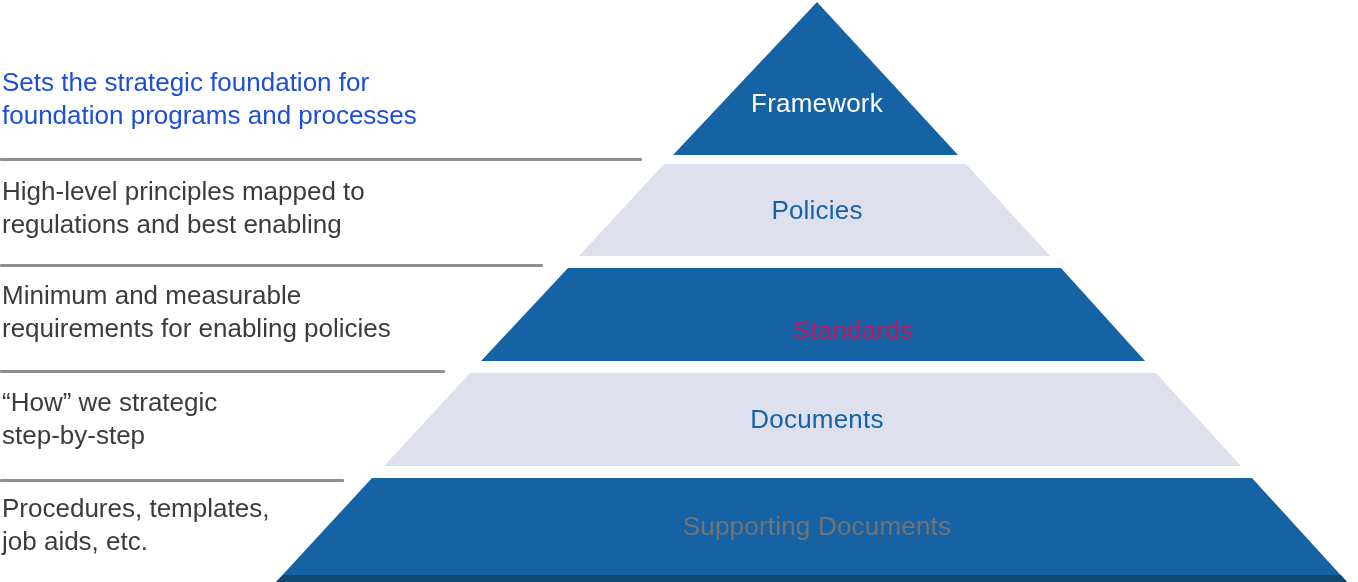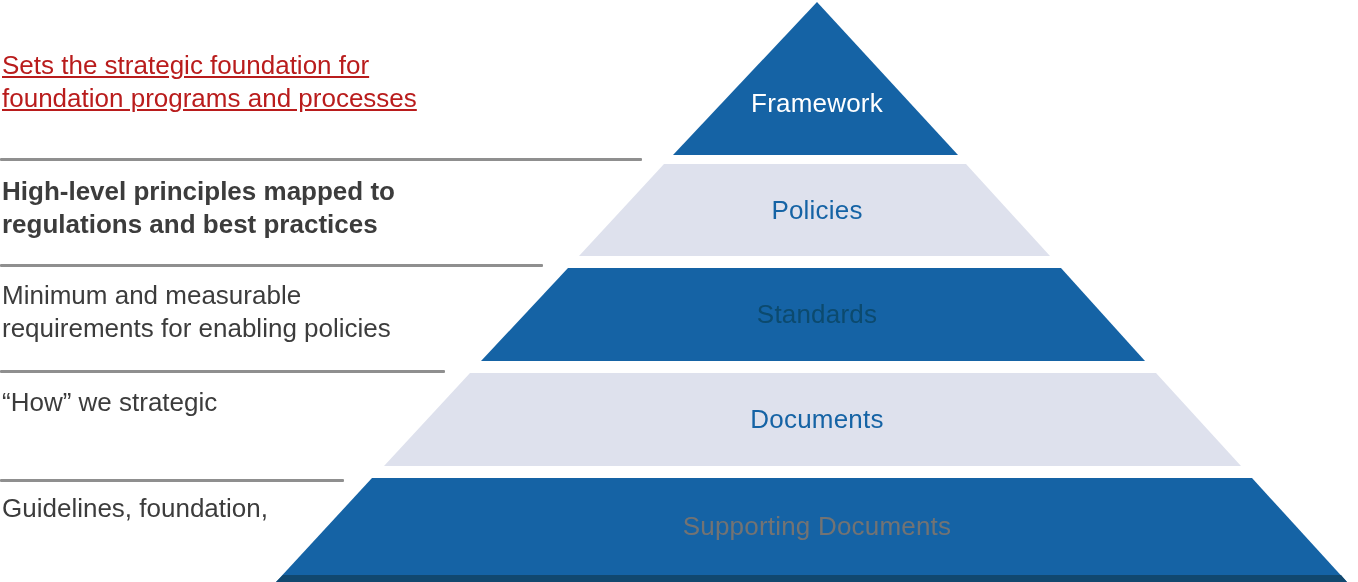--- a/index.html
+++ b/index.html
@@ -57,48 +57,50 @@
     <polygon points="817,2 958,155 673,155" fill="#1563A5"></polygon>
     <polygon points="664,164 966,164 1050,256 579,256" fill="#DEE1ED"></polygon>
     <polygon points="568,268 1061,268 1145,361 481,361" fill="#1563A5"></polygon>
     <polygon points="470,373 1156,373 1241,466 384,466" fill="#DEE1ED"></polygon>
     <polygon points="372,478 1252,478 1347,582 276,582" fill="#1563A5"></polygon>
     <polygon points="283,575 1341,575 1347,582 276,582" fill="#11486F"></polygon>
   </svg>
 
   <div class="level-label" style="top: 103px; color: rgb(255, 255, 255);">Framework</div>
   <div class="level-label" style="top: 210px; color: rgb(21, 99, 165);">Policies</div>
-  <div class="level-label" style="top: 314px; color: #0c4a6e;">Standards</div>
+  <div class="level-label" style="top: 330px; color: #be185d; margin-left: 36px;">Standards</div>
   <div class="level-label" style="top: 419px; color: rgb(21, 99, 165);">Documents</div>
   <div class="level-label" style="top: 526px; color: #737373;">Supporting Documents</div>
 
-  <div class="desc-block" style="top: 49px; color: #b91c1c; text-decoration: underline;">
+  <div class="desc-block" style="top: 66px; color: #1d4ed8;">
     <span class="desc-line">Sets the strategic foundation for</span>
     <span class="desc-line">foundation programs and processes</span>
   </div>
 
   <div class="divider" style="top: 158px; width: 642px; background: rgb(143, 143, 143);"></div>
 
-  <div class="desc-block" style="top: 175px; color: rgb(60, 60, 60); font-weight: bold;">
+  <div class="desc-block" style="top: 175px; color: rgb(60, 60, 60);">
     <span class="desc-line">High-level principles mapped to</span>
-    <span class="desc-line">regulations and best practices</span>
+    <span class="desc-line">regulations and best enabling</span>
   </div>
 
   <div class="divider" style="top: 264px; width: 543px; background: rgb(143, 143, 143);"></div>
 
   <div class="desc-block" style="top: 279px; color: rgb(60, 60, 60);">
     <span class="desc-line">Minimum and measurable</span>
     <span class="desc-line">requirements for enabling policies</span>
   </div>
 
   <div class="divider" style="top: 370px; width: 445px; background: rgb(143, 143, 143);"></div>
 
   <div class="desc-block" style="top: 386px; color: rgb(60, 60, 60);">
     <span class="desc-line">“How” we strategic</span>
+    <span class="desc-line">step-by-step</span>
   </div>
 
   <div class="divider" style="top: 479px; width: 344px; background: rgb(143, 143, 143);"></div>
 
   <div class="desc-block" style="top: 492px; color: rgb(60, 60, 60);">
-    <span class="desc-line">Guidelines, foundation,</span>
+    <span class="desc-line">Procedures, templates,</span>
+    <span class="desc-line">job aids, etc.</span>
   </div>
 
 </div>
 
 </body></html>

